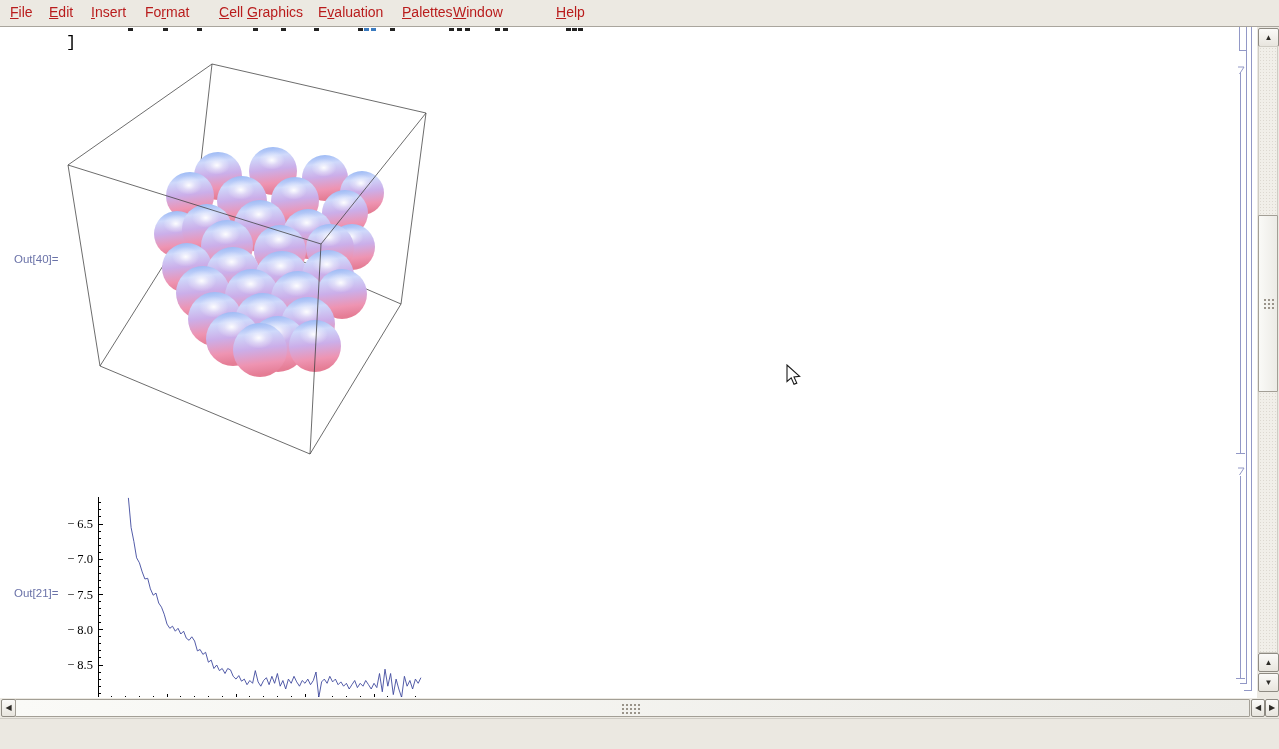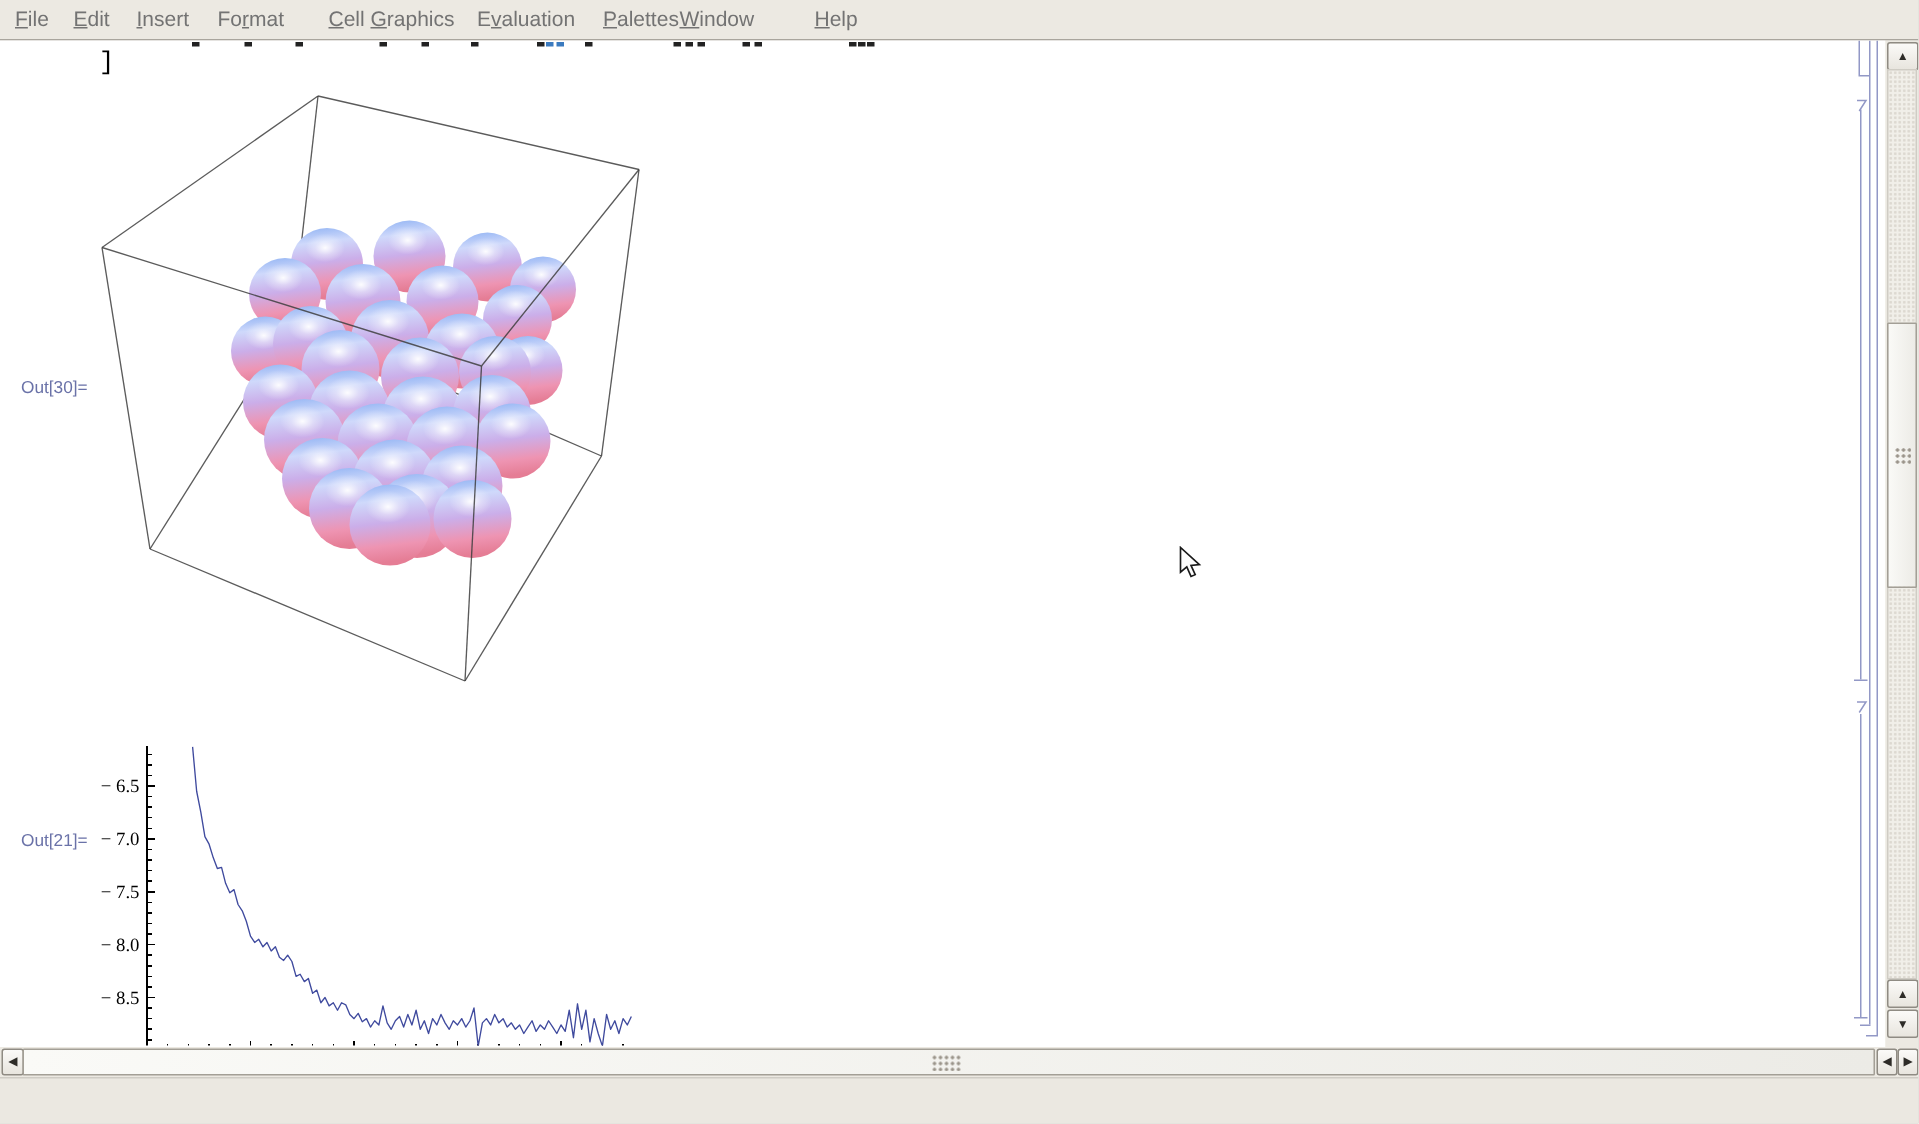--- a/index.html
+++ b/index.html
@@ -1,27 +1,27 @@
 <!DOCTYPE html>
 <html><head>
 <meta charset="utf-8">
 <style>
   html,body{margin:0;padding:0;background:#d8d5ce;}
   .screen{position:relative;width:1279px;height:749px;overflow:hidden;
           font-family:"Liberation Sans",sans-serif;background:#ece9e2;}
   
   .menubar{position:absolute;left:0;top:0;width:1279px;height:26px;
            background:#ece9e2;border-bottom:1px solid #a9a59d;}
-  .menu-item{position:absolute;top:4px;font-size:14px;color:#737373;cursor:default;white-space:nowrap;}
+  .menu-item{position:absolute;top:4px;font-size:14px;color:#b91c1c;cursor:default;white-space:nowrap;}
   .menu-item u{text-decoration:underline;}
   .menu-item:nth-of-type(1){left:10px}.menu-item:nth-of-type(2){left:49px}
   .menu-item:nth-of-type(3){left:91px}.menu-item:nth-of-type(4){left:145px}
   .menu-item:nth-of-type(5){left:219px}.menu-item:nth-of-type(6){left:247px}
   .menu-item:nth-of-type(7){left:318px}.menu-item:nth-of-type(8){left:402px}
-  .menu-item:nth-of-type(9){left:453px}.menu-item:nth-of-type(10){left:543px}
+  .menu-item:nth-of-type(9){left:453px}.menu-item:nth-of-type(10){left:556px}
   
   .notebook{position:absolute;left:0;top:27px;width:1257px;height:671px;background:#ffffff;overflow:hidden;}
   .frag{position:absolute;top:1px;height:3px;width:5px;background:#222;}
   .input-remnant{position:absolute;left:66px;top:6px;font-family:"Liberation Mono",monospace;
                  font-size:17px;color:#000;}
   .out-label{position:absolute;left:14px;font-size:11.5px;color:#6a72a8;}
   .g3d{position:absolute;left:60px;top:33px;}
   .plot{position:absolute;left:60px;top:438px;}
   
   .cb-v{position:absolute;width:0;border-left:1px solid #9298c6;}
@@ -79,22 +79,22 @@
         <div class="frag" style="left: 457px; background: rgb(34, 34, 34);"></div>
         <div class="frag" style="left: 465px; background: rgb(34, 34, 34);"></div>
         <div class="frag" style="left: 495px; background: rgb(34, 34, 34);"></div>
         <div class="frag" style="left: 503px; background: rgb(34, 34, 34);"></div>
         <div class="frag" style="left: 566px; background: rgb(34, 34, 34);"></div>
         <div class="frag" style="left: 572px; background: rgb(34, 34, 34);"></div>
         <div class="frag" style="left: 578px; background: rgb(34, 34, 34);"></div>
       </div>
     <div class="input-remnant">]</div>
 
-    <div class="out-label" style="top:226px">Out[30]=</div>
-    <div class="out-label" style="top:528px">Out[21]=</div>
+    <div class="out-label" style="top:226px">Out[40]=</div>
+    <div class="out-label" style="top:560px">Out[21]=</div>
 
     <svg class="g3d" id="g3d" width="380" height="402">
         <defs>
           <linearGradient id="sphGrad" x1="0" y1="0" x2="0.12" y2="1">
             <stop offset="0" stop-color="#8fb2f3"></stop>
             <stop offset="0.24" stop-color="#cfd9fb"></stop>
             <stop offset="0.52" stop-color="#cbaee9"></stop>
             <stop offset="0.8" stop-color="#ee94b2"></stop>
             <stop offset="1" stop-color="#e57d95"></stop>
           </linearGradient>

